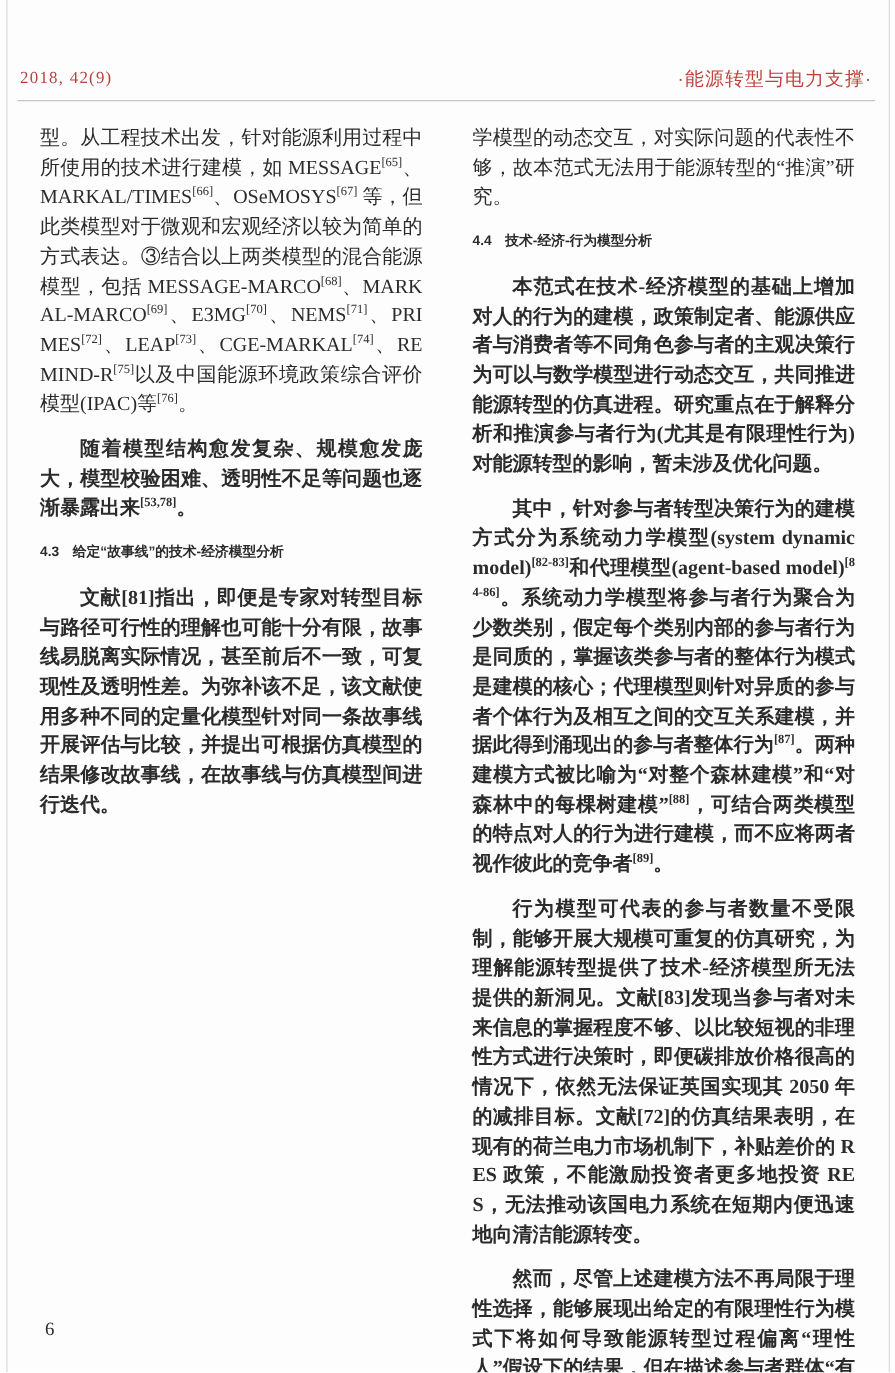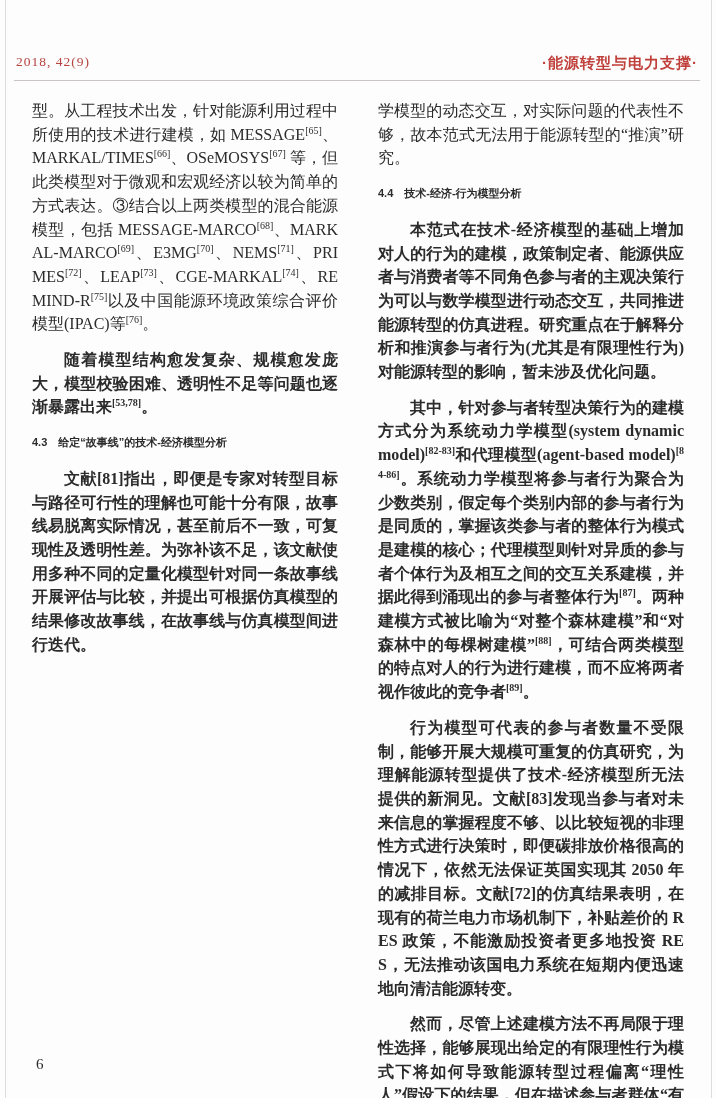--- a/index.html
+++ b/index.html
@@ -21,21 +21,21 @@
     padding:54px 18px 0 16px;
   }
   .issue-info{
     color:#b5433e;
     font-size:13.5px;
     letter-spacing:1px;
   }
   .column-title{
     color:#c0413c;
     font-size:15px;
-    font-weight:bold;
+    font-weight:normal;
     font-family:"Liberation Sans","DejaVu Sans",sans-serif;
     letter-spacing:1px;
   }
   .header-rule{
     border:none;height:1px;background:#c9c3c1;
     margin:7px 16px 0 14px;
   }
 
   .columns{
     display:flex;

